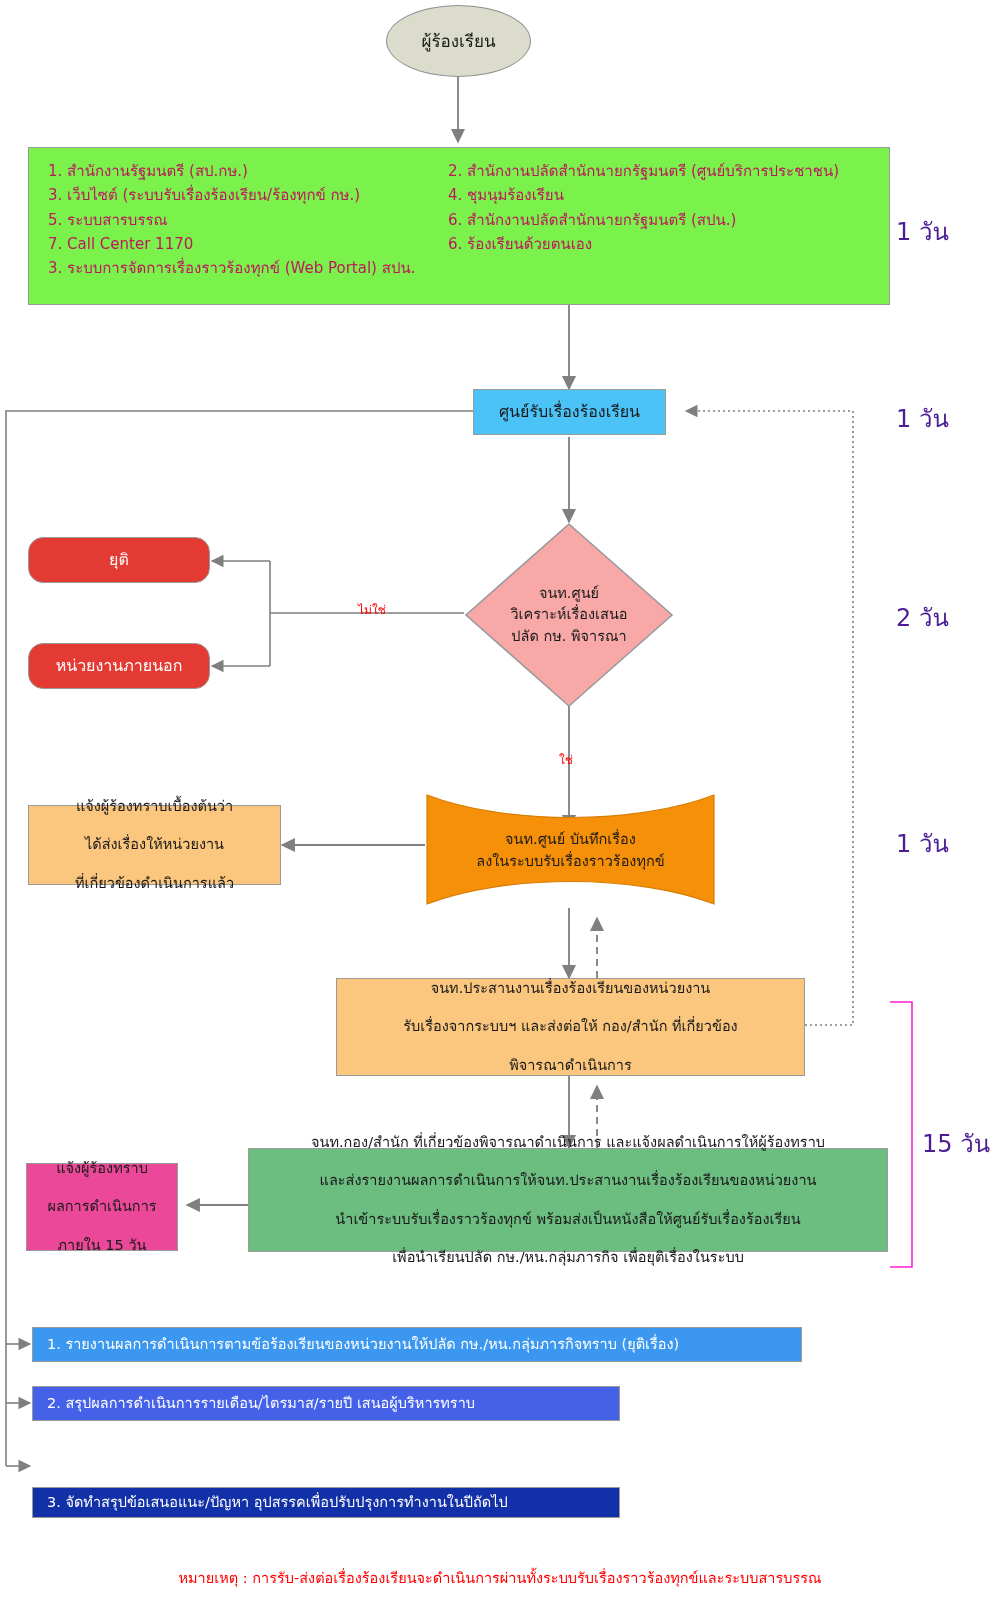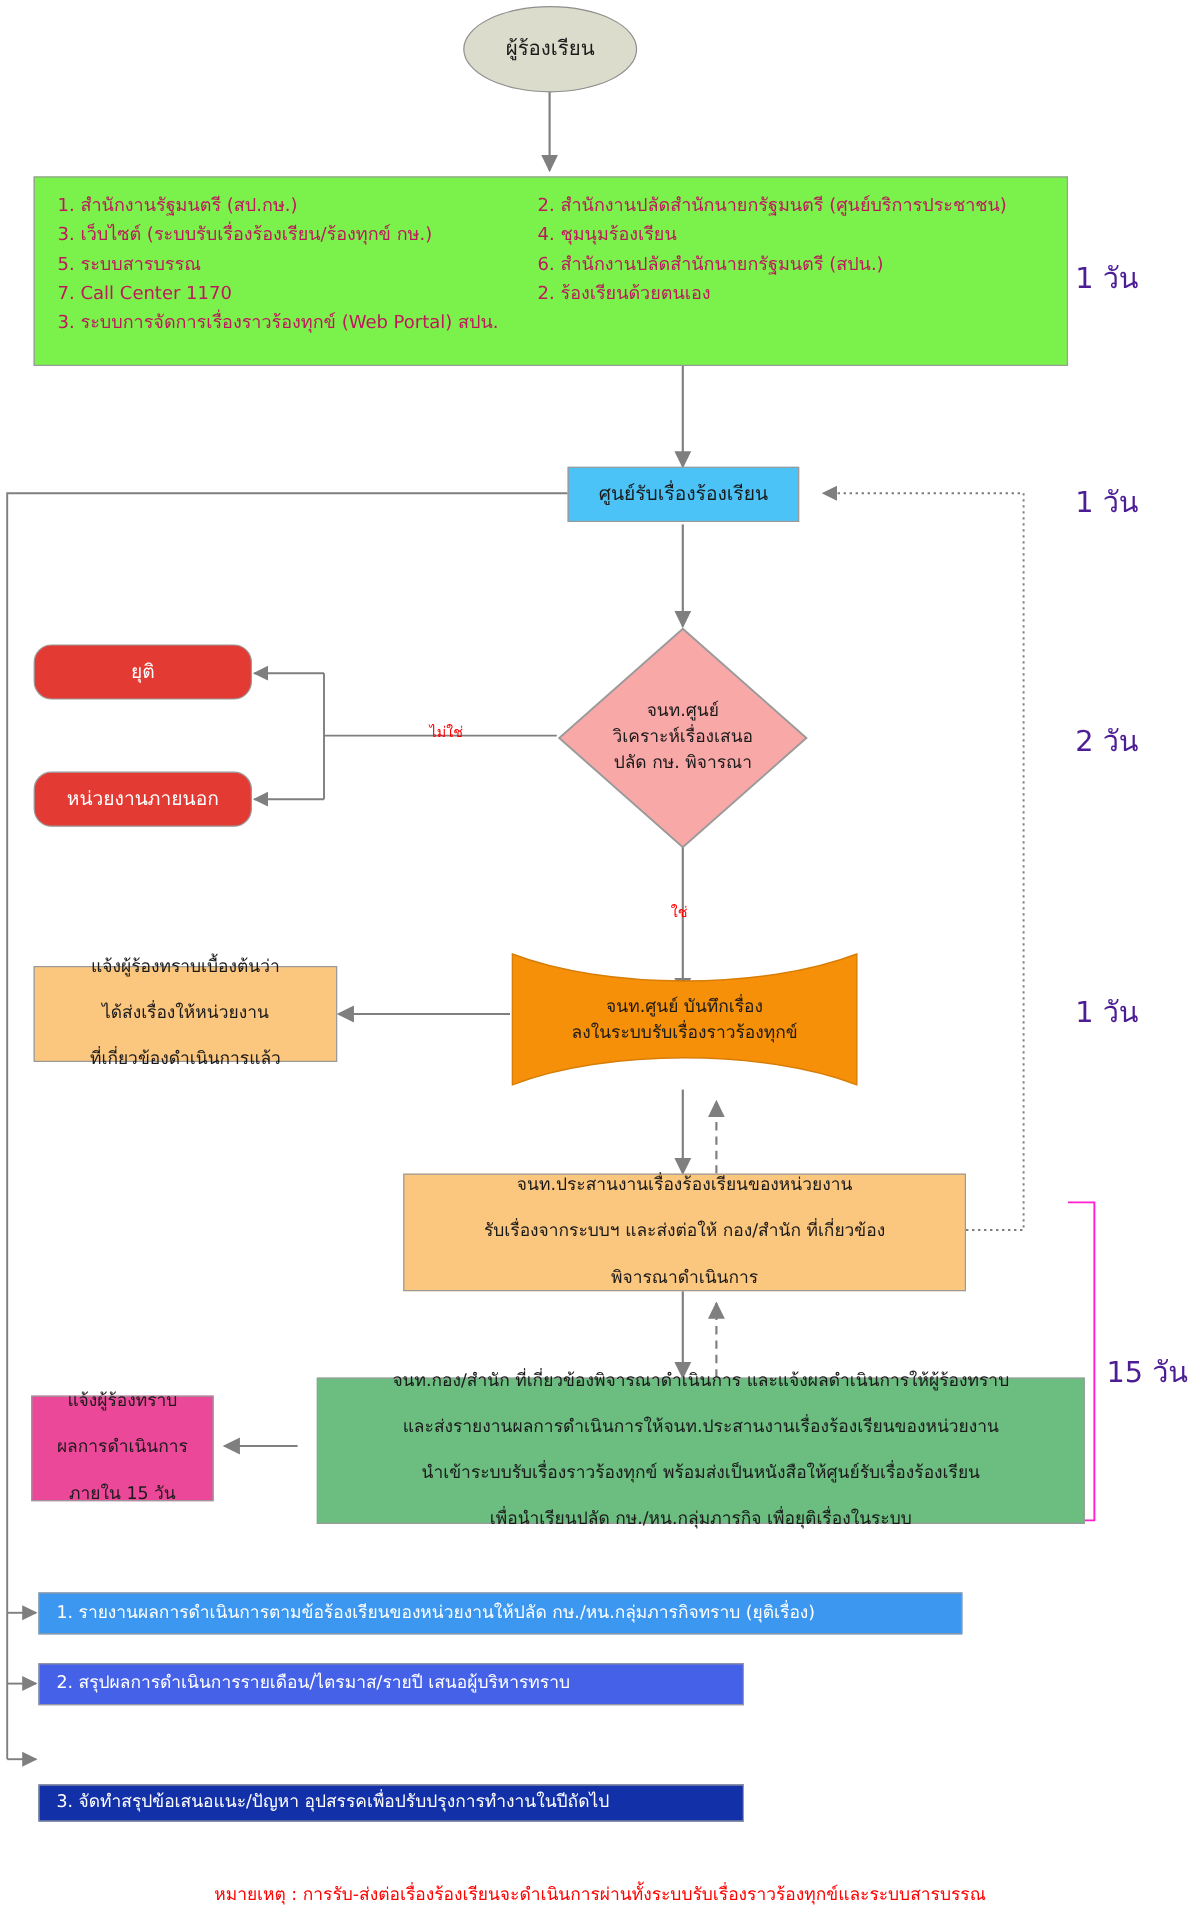--- a/index.html
+++ b/index.html
@@ -185,21 +185,21 @@
     <div class="src-row">
       <div class="src-col-a">3. เว็บไซต์ (ระบบรับเรื่องร้องเรียน/ร้องทุกข์ กษ.)</div>
       <div class="src-col-b">4. ชุมนุมร้องเรียน</div>
     </div>
     <div class="src-row">
       <div class="src-col-a">5. ระบบสารบรรณ</div>
       <div class="src-col-b">6. สำนักงานปลัดสำนักนายกรัฐมนตรี (สปน.)</div>
     </div>
     <div class="src-row">
       <div class="src-col-a">7. Call Center 1170</div>
-      <div class="src-col-b">2. ร้องเรียนด้วยตนเอง</div>
+      <div class="src-col-b">6. ร้องเรียนด้วยตนเอง</div>
     </div>
     <div class="src-row">
       <div class="src-col-a">3. ระบบการจัดการเรื่องราวร้องทุกข์ (Web Portal) สปน.</div>
       <div class="src-col-b"></div>
     </div>
   </div>
 
   <div class="node box box-blue-light fs16" style="left:473px;top:389px;width:193px;height:46px;">
     <span>ศูนย์รับเรื่องร้องเรียน</span>
   </div>
@@ -248,21 +248,21 @@
   </div>
 
   <div class="node box box-orange-light fs14" style="left:28px;top:805px;width:253px;height:80px;">
     <span>
       <span>แจ้งผู้ร้องทราบเบื้องต้นว่า</span><br>
       <span>ได้ส่งเรื่องให้หน่วยงาน</span><br>
       <span>ที่เกี่ยวข้องดำเนินการแล้ว</span>
     </span>
   </div>
 
-  <div class="node box box-green-mid fs14" style="left:264px;top:1148px;width:640px;height:122px;text-align:center;">
+  <div class="node box box-green-mid fs14" style="left:248px;top:1148px;width:640px;height:104px;text-align:center;">
     <span style="padding:0 8px;">
       <span>จนท.กอง/สำนัก ที่เกี่ยวข้องพิจารณาดำเนินการ และแจ้งผลดำเนินการให้ผู้ร้องทราบ</span><br>
       <span>และส่งรายงานผลการดำเนินการให้จนท.ประสานงานเรื่องร้องเรียนของหน่วยงาน</span><br>
       <span>นำเข้าระบบรับเรื่องราวร้องทุกข์ พร้อมส่งเป็นหนังสือให้ศูนย์รับเรื่องร้องเรียน</span><br>
       <span>เพื่อนำเรียนปลัด กษ./หน.กลุ่มภารกิจ เพื่อยุติเรื่องในระบบ</span>
     </span>
   </div>
 
   <div class="node box box-green-teal fs14" style="left:26px;top:1163px;width:152px;height:88px;">
     <span>

